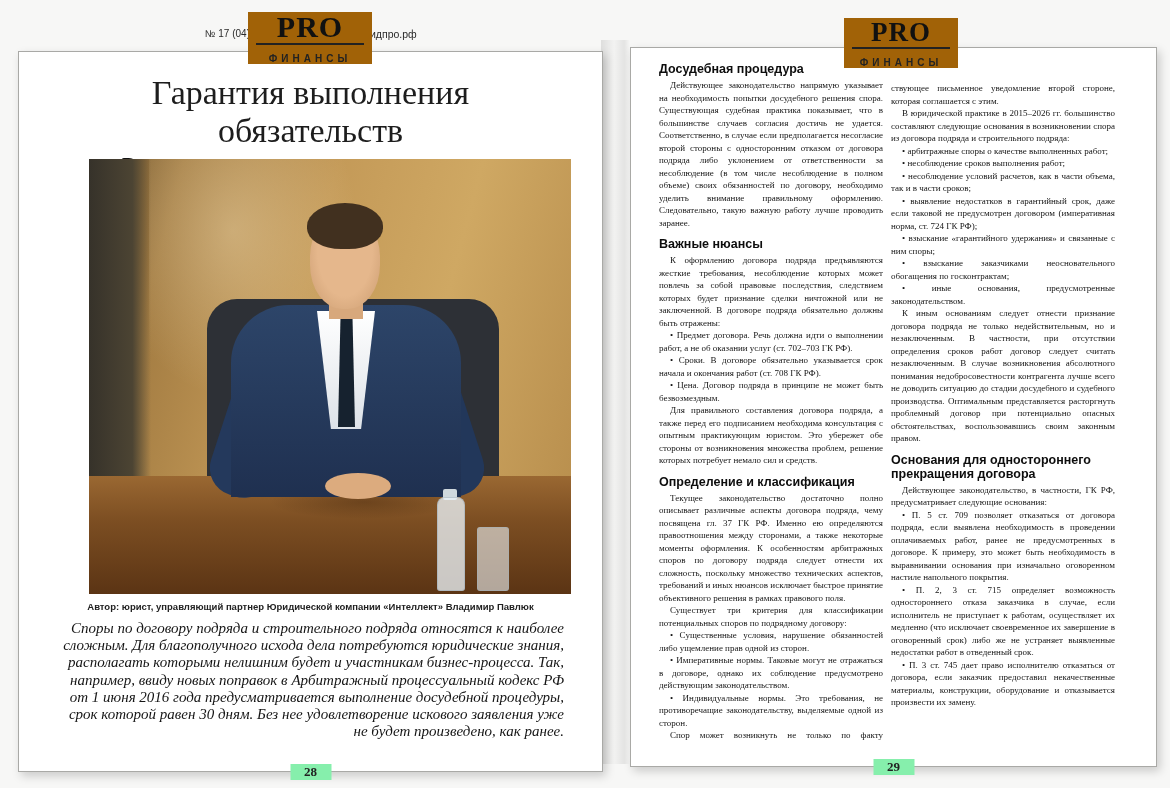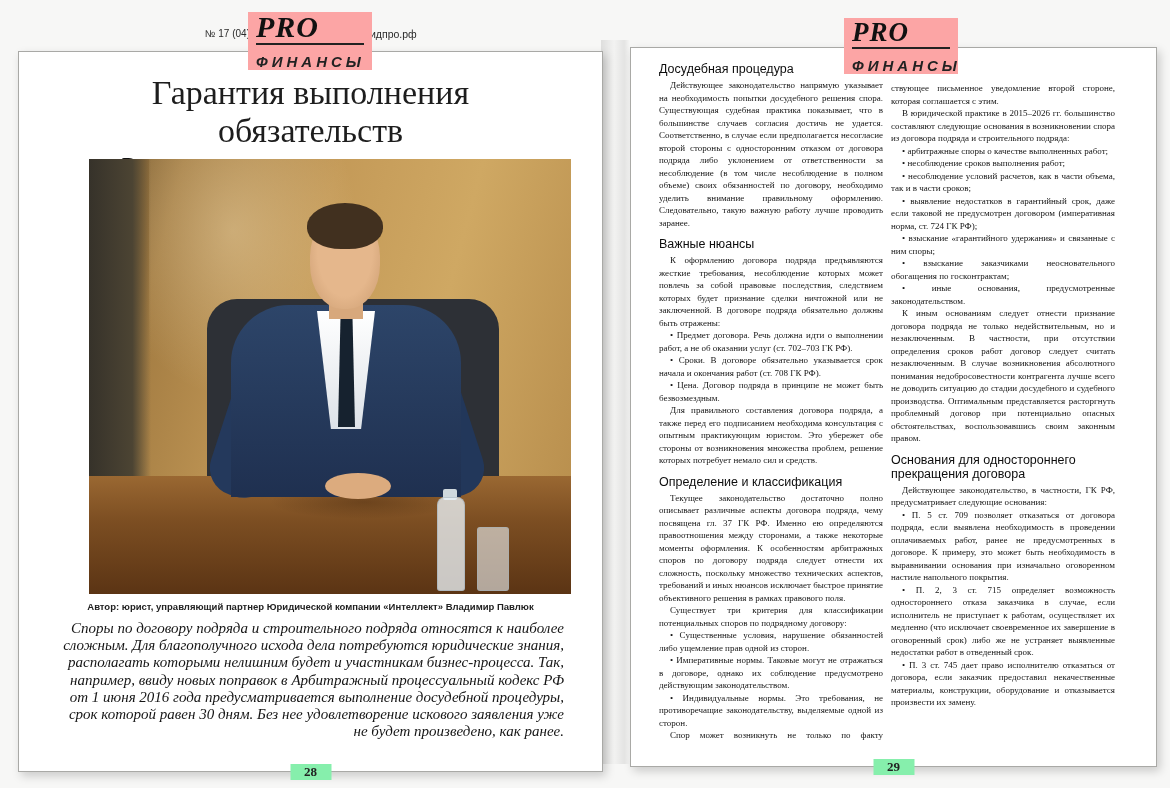--- a/index.html
+++ b/index.html
@@ -10,24 +10,24 @@
   .page-left{left:18px;top:43px;width:583px;height:719px;margin-top:8px;}
   .page-right{left:630px;top:47px;width:525px;height:718px;}
   .gutter{position:absolute;left:601px;top:40px;width:29px;height:724px;
           background:linear-gradient(90deg,rgba(0,0,0,0.10),rgba(0,0,0,0.02) 45%,rgba(0,0,0,0.08) 80%,rgba(0,0,0,0));}
 
   
   .issue-no{position:absolute;left:150px;top:28px;width:100px;text-align:right;
             font-family:"Liberation Sans",sans-serif;font-size:10px;color:#2a2a2a;}
   .site-url{position:absolute;left:370px;top:28px;font-family:"Liberation Sans",sans-serif;
             font-size:10.5px;color:#2a2a2a;}
-  .logo{position:absolute;background:#fca5a5;padding:0 8px;z-index:5;font-style:italic;}
+  .logo{position:absolute;background:#a16207;text-align:center;padding:0 8px;z-index:5;}
   .logo .pro{font-family:"Liberation Serif",serif;font-weight:700;letter-spacing:1px;color:#111;}
   .logo .rule{height:1.5px;background:#222;margin:1px 0 1px 0;}
-  .logo .fin{font-family:"Liberation Sans",sans-serif;font-weight:700;font-size:15px;
+  .logo .fin{font-family:"Liberation Sans",sans-serif;font-weight:700;font-size:10px;
              letter-spacing:4px;color:#222;margin-top:8px;}
   .logo-left{left:248px;top:12px;width:108px;}
   .logo-left .pro{font-size:30px;line-height:30px;}
   .logo-right{left:844px;top:18px;width:98px;}
   .logo-right .pro{font-size:27px;line-height:28px;}
 
   
   .title{position:absolute;left:20px;top:22px;width:543px;text-align:center;
          font-size:34px;line-height:38px;font-weight:400;color:#1d1d1d;}
   .subtitle{position:absolute;left:20px;top:102px;width:543px;text-align:center;
@@ -73,21 +73,21 @@
              background:rgba(233,241,246,0.78);border-radius:8px 8px 3px 3px;border:1px solid rgba(160,175,185,0.6);}
   .ph-cap{position:absolute;left:354px;top:330px;width:14px;height:11px;background:#cfd8dd;border-radius:2px;}
   .ph-glass{position:absolute;left:388px;top:368px;width:30px;height:62px;
             background:rgba(236,243,247,0.6);border:1px solid rgba(160,175,185,0.5);border-radius:3px;}
 
   
   .col{position:absolute;top:14px;width:224px;height:682px;overflow:hidden;
        font-size:9px;line-height:12.5px;text-align:justify;color:#141414;}
   .col-1{left:28px;}
   .col-2{left:260px;margin-top:20px;}
-  .col .heading{font-family:"Liberation Sans",sans-serif;font-weight:400;font-size:12.5px;
+  .col .heading{font-family:"Liberation Sans",sans-serif;font-weight:700;font-size:12.5px;
                 line-height:14px;text-align:left;margin:8px 0 3px 0;color:#0d0d0d;}
   .col .blk:first-child{margin-top:0;}
   .col .para{text-indent:11px;}
   .col .para.cont{text-indent:0;}
   .col .bullet{text-indent:11px;}
   .col .bullet::before{content:"\2022\00a0";}
 </style>
 </head>
 <body>
 

